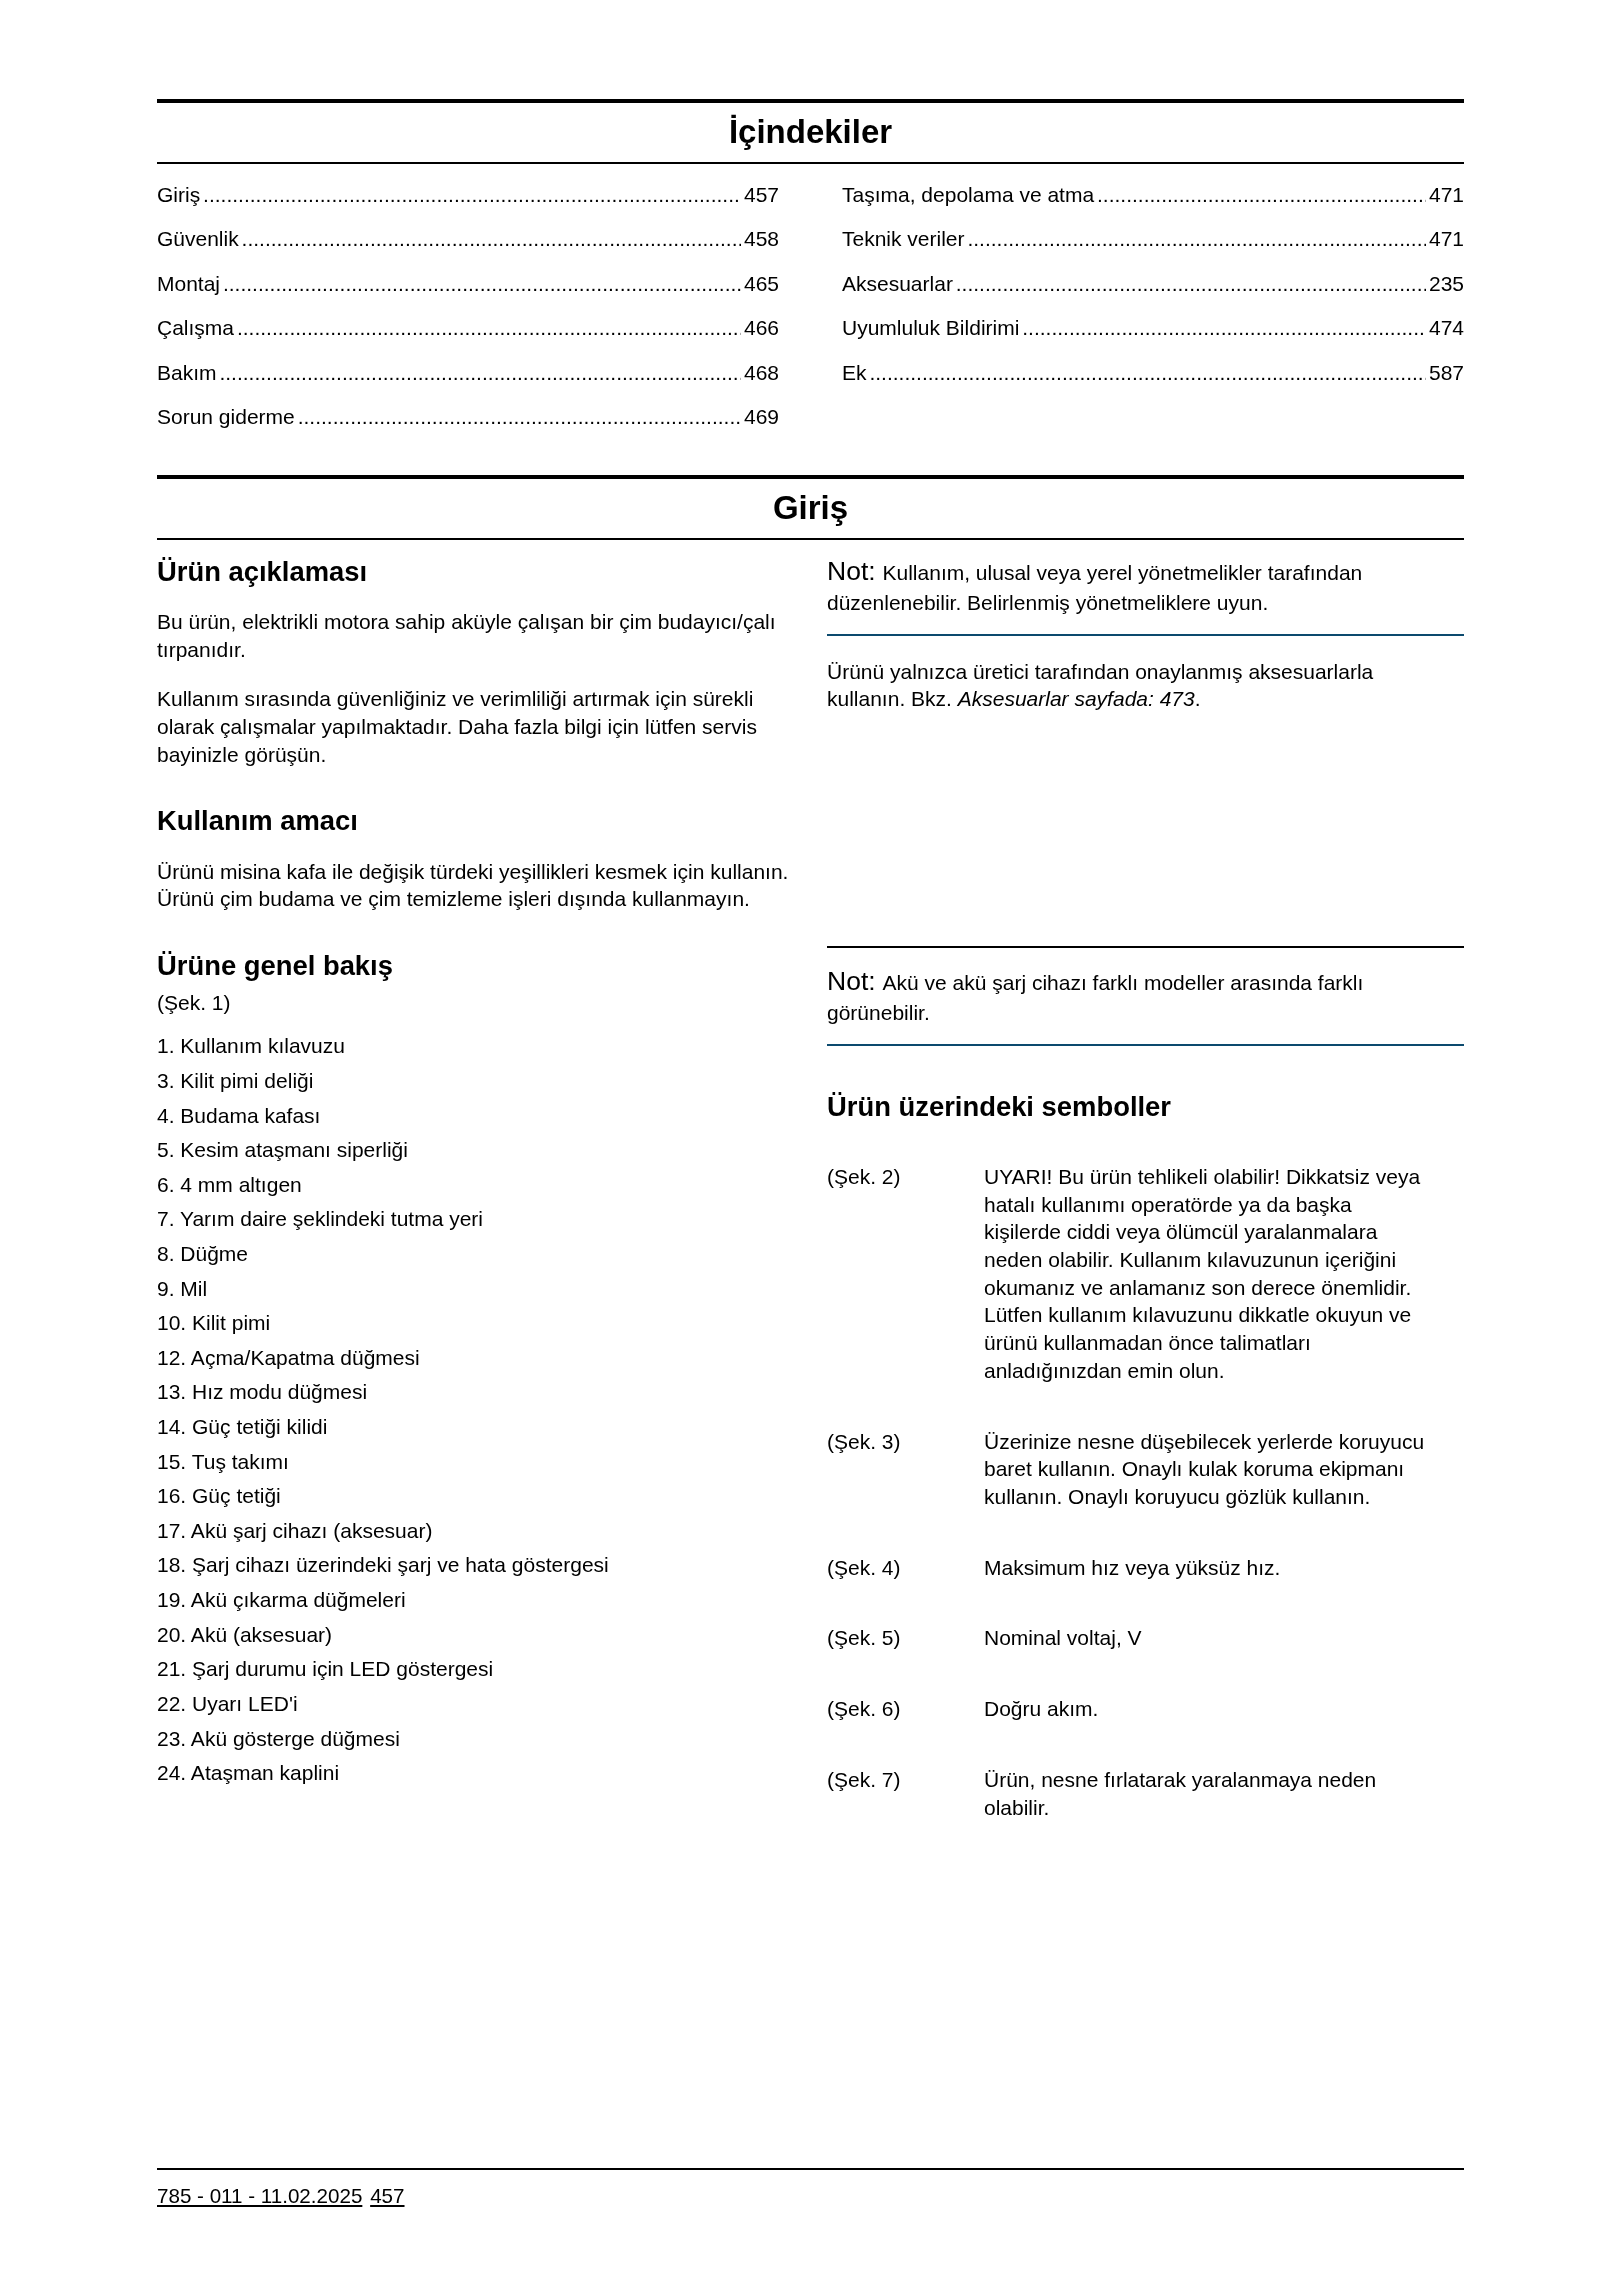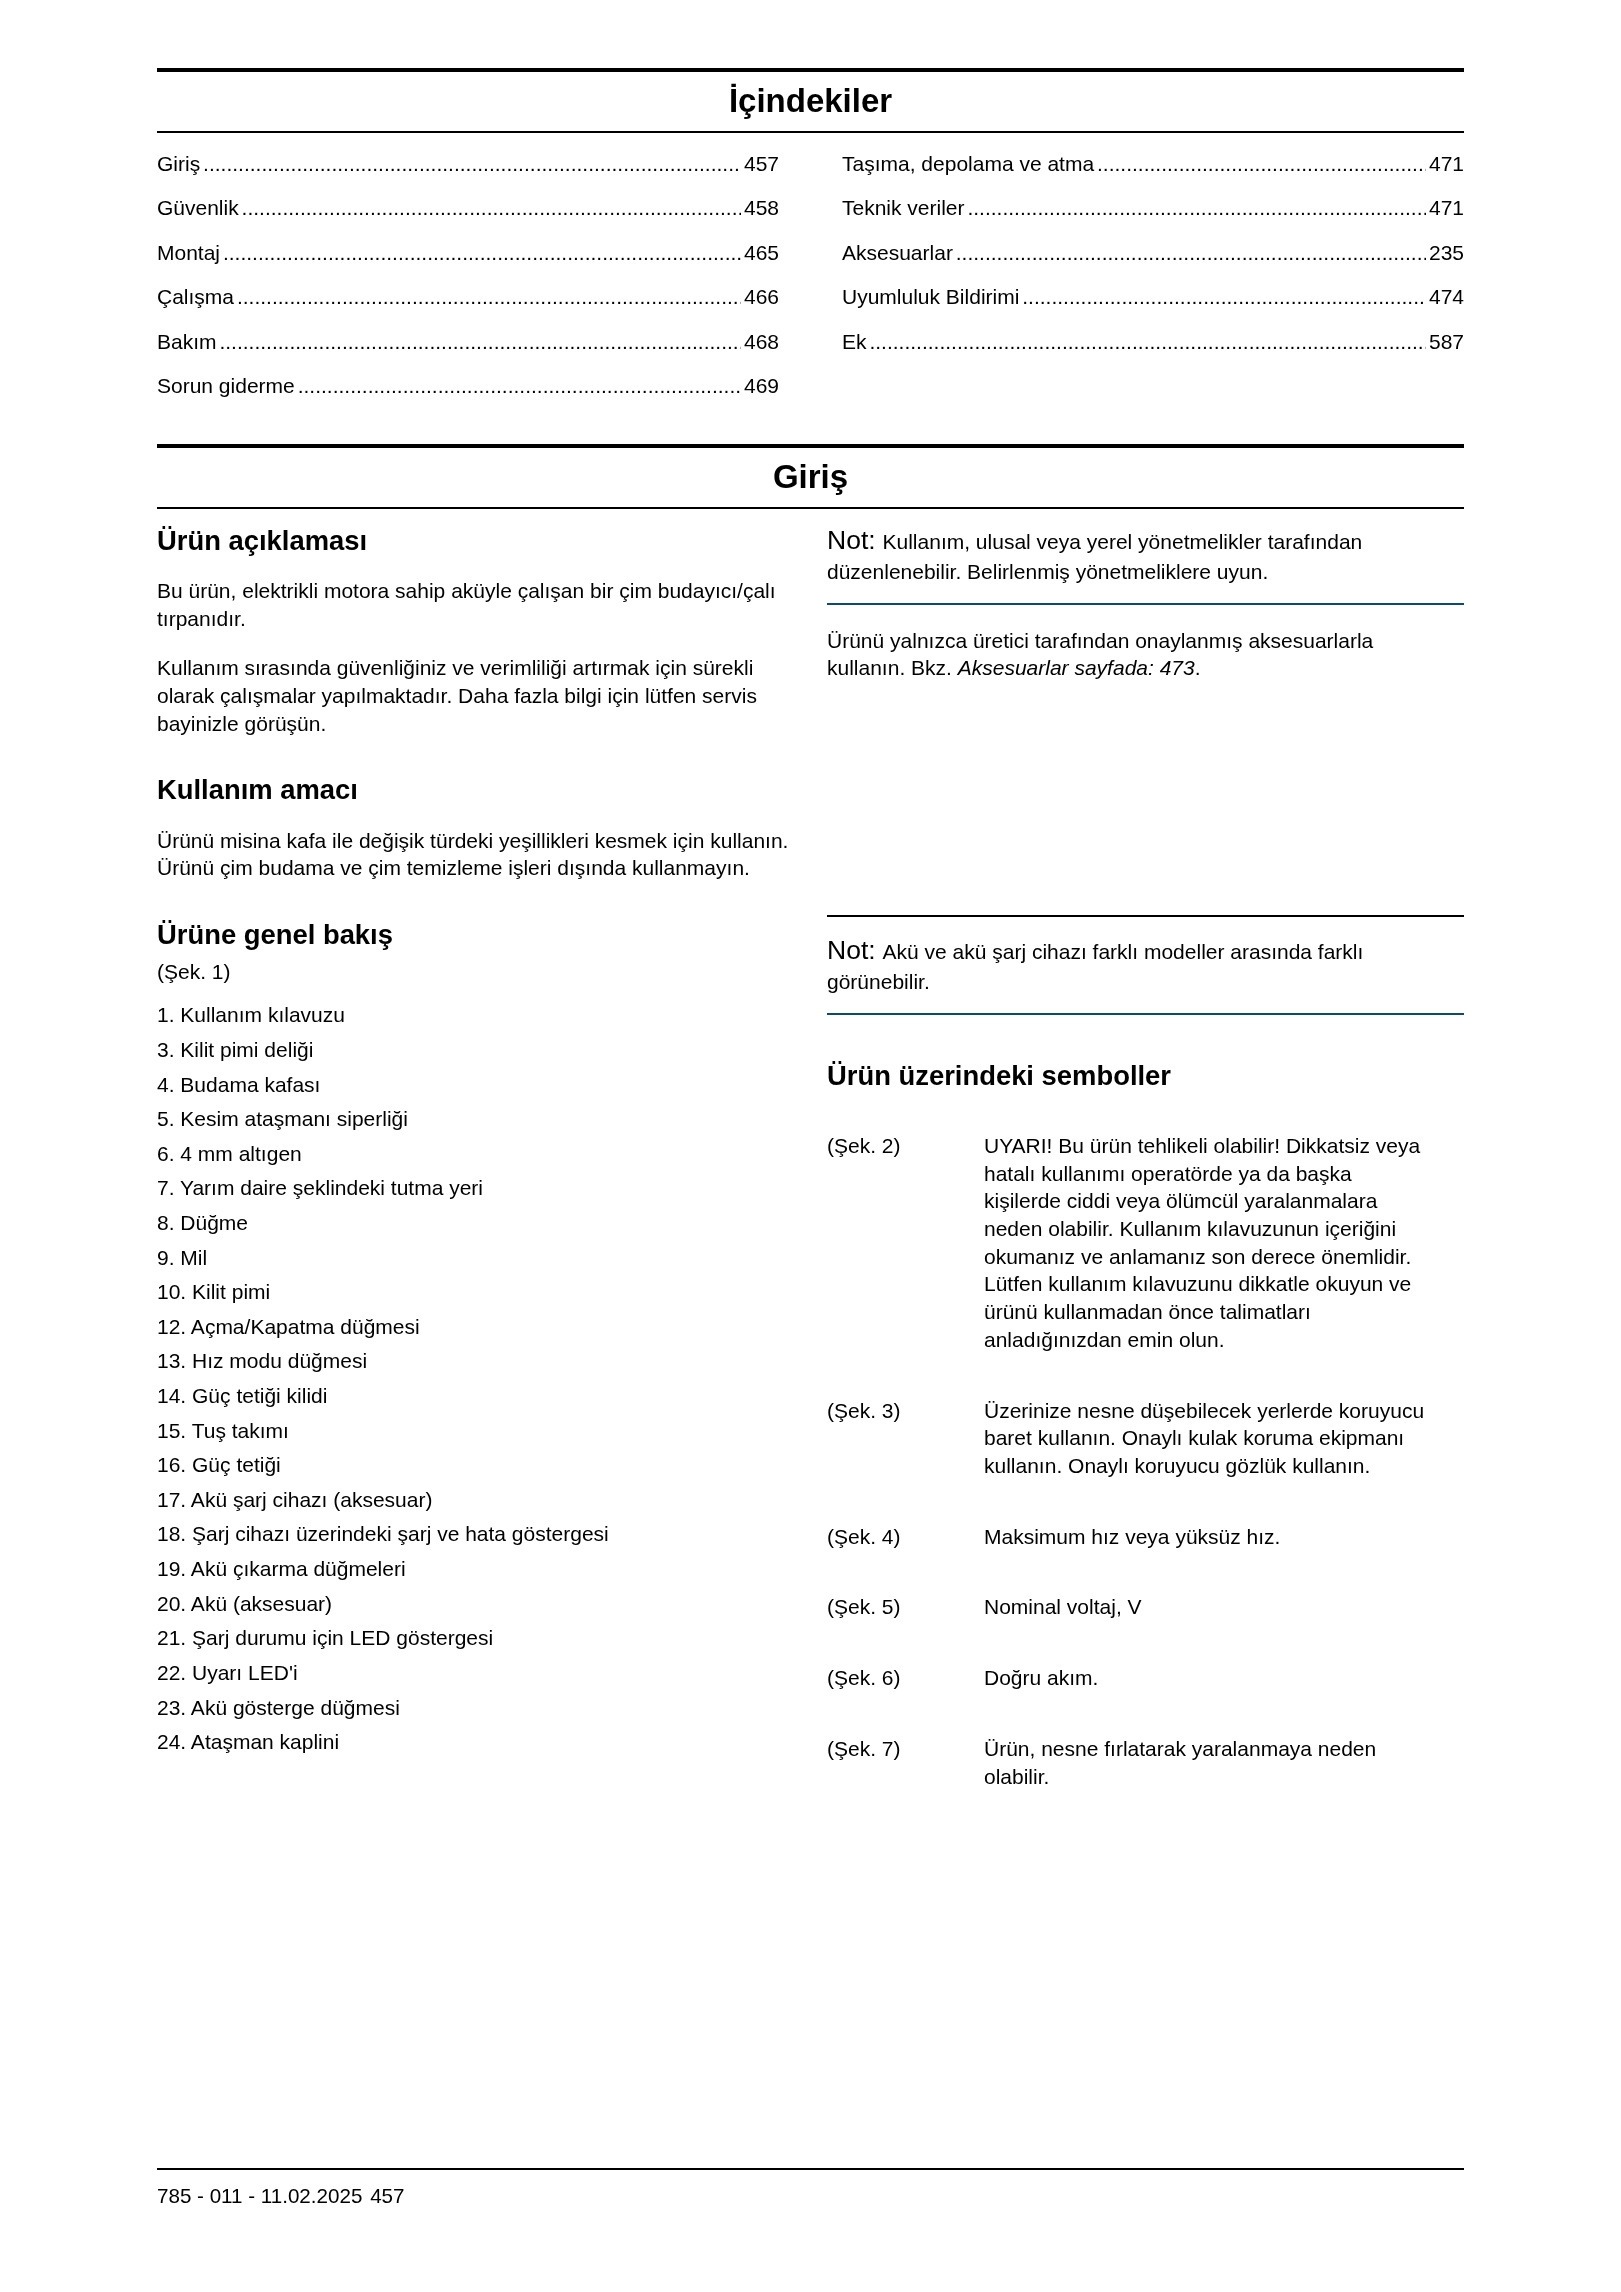--- a/index.html
+++ b/index.html
@@ -7,21 +7,21 @@
   .page {
     position: relative;
     width: 1621px;
     height: 2293px;
     margin: 0 auto;
     background: #ffffff;
     color: #000000;
     font-family: "Liberation Sans", "DejaVu Sans", sans-serif;
     font-size: 21px;
     line-height: 1.32;
-    padding: 68px 157px 0 157px;
+    padding: 99px 157px 0 157px;
     overflow: hidden;
   }
   .rule-thick { border-top: 4.9px solid #000; }
   .rule-med   { border-top: 2.9px solid #000; }
   .doc-title {
     text-align: center;
     font-size: 33px;
     font-weight: bold;
     line-height: 1.2;
     padding: 8.8px 0 10.8px 0;
@@ -65,20 +65,21 @@
   .symbol-text { flex: 1 1 auto; max-width: 443px; }
   
   .footer {
     position: absolute;
     left: 157px;
     right: 157px;
     bottom: 84px;
     border-top: 2px solid #000;
     padding-top: 11.8px;
     font-size: 20.6px;
+    text-decoration: underline;
   }
   .footer .footer-page { margin-left: 7.8px; }
 </style>
 </head>
 <body>
 
 <div class="page">
 
   <div class="rule-thick"></div>
   <div class="doc-title">İçindekiler</div>

